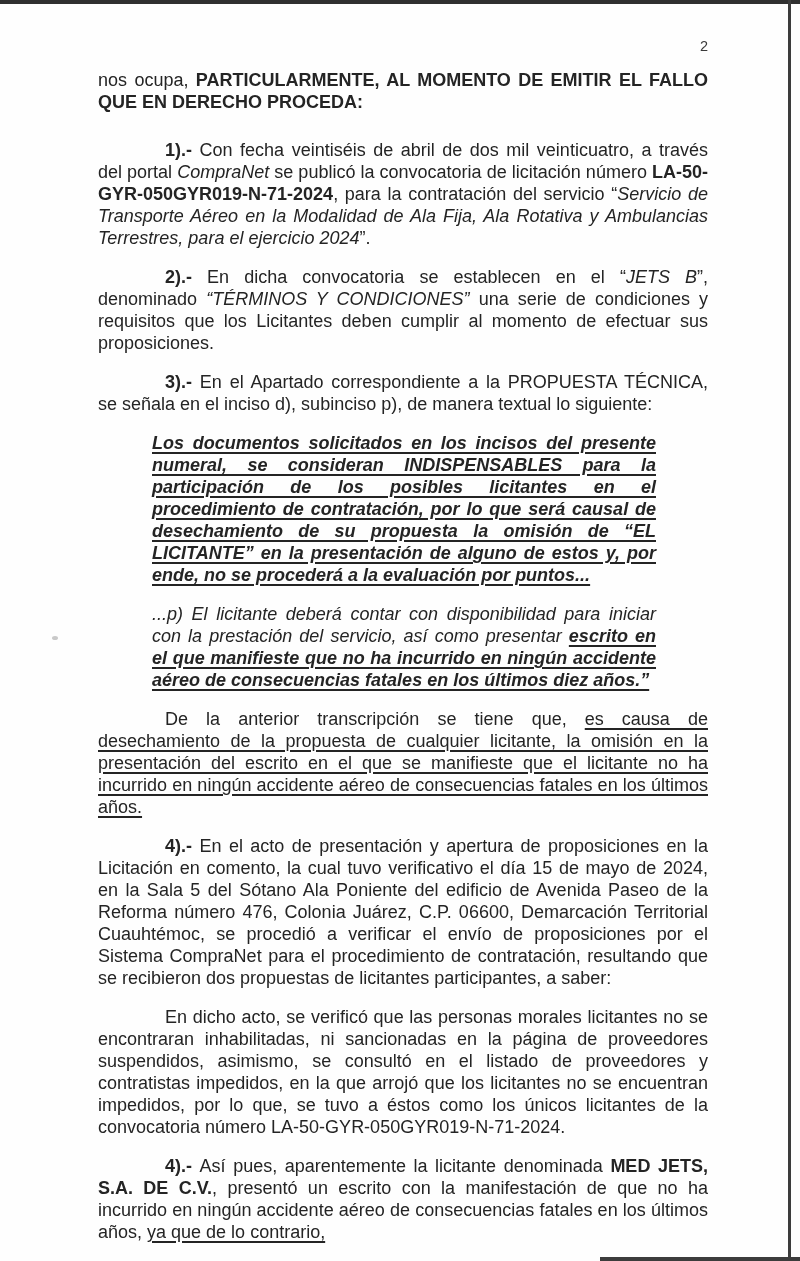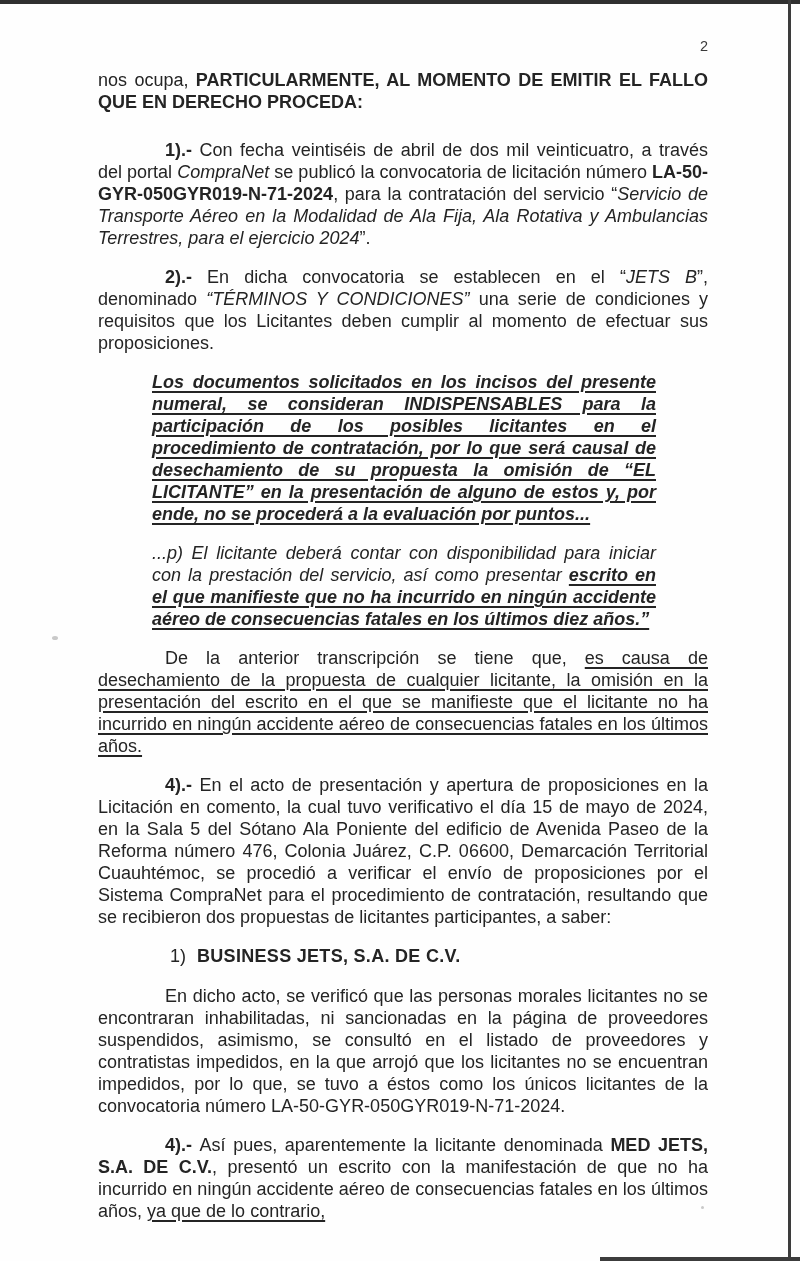--- a/index.html
+++ b/index.html
@@ -60,32 +60,32 @@
   <div class="page-number">2</div>
 
   <div class="content">
 
     <p class="intro"><span>nos ocupa, </span><span class="b">PARTICULARMENTE, AL MOMENTO DE EMITIR EL FALLO QUE EN DERECHO PROCEDA:</span></p>
 
     <p class="indent"><span class="b">1).- </span><span>Con fecha veintiséis de abril de dos mil veinticuatro, a través del portal </span><span class="i">CompraNet</span><span> se publicó la convocatoria de licitación número </span><span class="b">LA-50-GYR-050GYR019-N-71-2024</span><span>, para la contratación del servicio “</span><span class="bi">Servicio de Transporte Aéreo en la Modalidad de Ala Fija, Ala Rotativa y Ambulancias Terrestres, para el ejercicio 2024</span><span>”.</span></p>
 
     <p class="indent"><span class="b">2).- </span><span>En dicha convocatoria se establecen en el “</span><span class="i">JETS B</span><span>”, denominado </span><span class="i">“TÉRMINOS Y CONDICIONES”</span><span> una serie de condiciones y requisitos que los Licitantes deben cumplir al momento de efectuar sus proposiciones.</span></p>
 
+    <p class="indent"><span class="b">3).- </span><span>En el Apartado correspondiente a la PROPUESTA TÉCNICA, se señala en el inciso d), subinciso p), de manera textual lo siguiente:</span></p>
 
 
     <p class="quote biu"><span>Los documentos solicitados en los incisos del presente numeral, se consideran INDISPENSABLES para la participación de los posibles licitantes en el procedimiento de contratación, por lo que será causal de desechamiento de su propuesta la omisión de “EL LICITANTE” en la presentación de alguno de estos y, por ende, no se procederá a la evaluación por puntos...</span></p>
 
     <p class="quote"><span>...p) El licitante deberá contar con disponibilidad para iniciar con la prestación del servicio, así como presentar </span><span class="biu">escrito en el que manifieste que no ha incurrido en ningún accidente aéreo de consecuencias fatales en los últimos diez años.”</span></p>
 
     <p class="indent"><span>De la anterior transcripción se tiene que, </span><span class="bu">es causa de desechamiento de la propuesta de cualquier licitante, la omisión en la presentación del escrito en el que se manifieste que el licitante no ha incurrido en ningún accidente aéreo de consecuencias fatales en los últimos años.</span></p>
 
     <p class="indent"><span class="b">4).- </span><span>En el acto de presentación y apertura de proposiciones en la Licitación en comento, la cual tuvo verificativo el día 15 de mayo de 2024, en la Sala 5 del Sótano Ala Poniente del edificio de Avenida Paseo de la Reforma número 476, Colonia Juárez, C.P. 06600, Demarcación Territorial Cuauhtémoc, se procedió a verificar el envío de proposiciones por el Sistema CompraNet para el procedimiento de contratación, resultando que se recibieron dos propuestas de licitantes participantes, a saber:</span></p>
 
     <div class="bidder-list">
-      <div class="bidder-row"><span class="bidder-num">1)</span> <span class="bidder-name">BUSINESS JETS, S.A. DE C.V.</span></div>
     </div>
 
     <p class="indent"><span>En dicho acto, se verificó que las personas morales licitantes no se encontraran inhabilitadas, ni sancionadas en la página de proveedores suspendidos, asimismo, se consultó en el listado de proveedores y contratistas impedidos, en la que arrojó que los licitantes no se encuentran impedidos, por lo que, se tuvo a éstos como los únicos licitantes de la convocatoria número LA-50-GYR-050GYR019-N-71-2024.</span></p>
 
     <p class="indent"><span class="b">4).- </span><span>Así pues, aparentemente la licitante denominada </span><span class="b">MED JETS, S.A. DE C.V.</span><span>, presentó un escrito con la manifestación de que no ha incurrido en ningún accidente aéreo de consecuencias fatales en los últimos años, </span><span class="bu">ya que de lo contrario,</span></p>
 
   </div>
 </div>
 
 </body></html>

